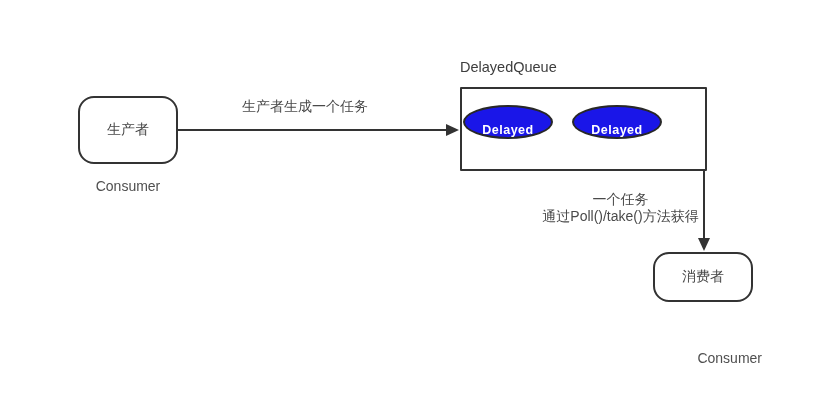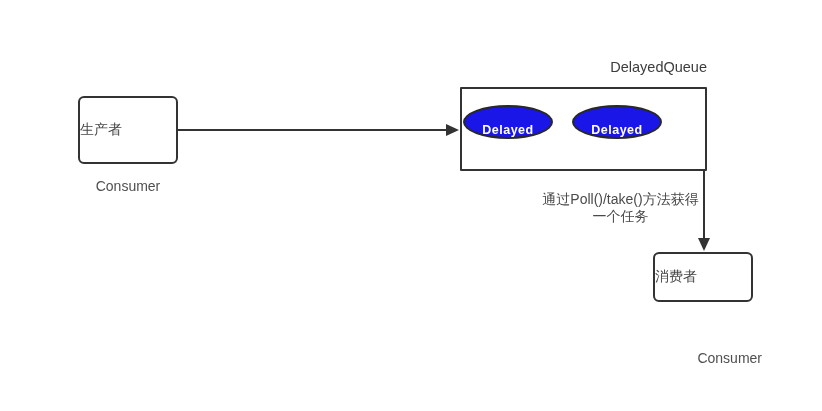--- a/index.html
+++ b/index.html
@@ -15,22 +15,22 @@
   }
   .connector-layer {
     position: absolute; left: 0; top: 0;
     width: 822px; height: 411px;
     pointer-events: none;
   }
   .node-box {
     position: absolute;
     background: #ffffff;
     border: 2px solid #333333;
-    border-radius: 6px;
-    display: flex; align-items: center; 
+    border-radius: 16px;
+    display: flex; align-items: center; justify-content: center;
     font-size: 14px; color: #484848;
   }
   .producer-box { left: 78px; top: 96px; width: 100px; height: 68px; }
   .consumer-box { left: 653px; top: 252px; width: 100px; height: 50px; }
   .queue-box {
     position: absolute;
     left: 460px; top: 87px; width: 247px; height: 84px;
     background: #ffffff;
     border: 2px solid #333333;
     border-radius: 1px;
@@ -38,21 +38,21 @@
   .caption {
     position: absolute;
     font-size: 14px; color: #4f4f4f;
     text-align: center;
   }
   .producer-caption { left: 78px; top: 178px; width: 100px; }
   .consumer-caption { left: 658px; top: 350px; width: 104px; text-align: right; }
   .queue-title {
     position: absolute;
     left: 460px; top: 59px; width: 247px;
-    text-align: right;
+    text-align: left;
     font-size: 14.5px; color: #3d3d3d;
   }
   .edge-label {
     position: absolute;
     font-size: 14px; color: #4a4a4a;
     text-align: center; line-height: 17px;
   }
   .produce-label { left: 213px; top: 98px; width: 184px; }
   .consume-label { left: 528px; top: 191px; width: 185px; }
   .delayed-ellipse {
@@ -84,33 +84,34 @@
       <line x1="704" y1="171" x2="704" y2="240" stroke="#333333" stroke-width="2"></line>
       <polygon points="704,251 698,238 710,238" fill="#333333"></polygon>
     </g>
   </svg>
 
   <div class="node-box producer-box">
     <span>生产者</span>
   </div>
   <div class="caption producer-caption">Consumer</div>
 
+  <div class="edge-label produce-label">生产者生成一个任务</div>
 
   <div class="queue-title">DelayedQueue</div>
   <div class="queue-box"></div>
   <div class="delayed-ellipse delayed-1">
     <span>Delayed</span>
   </div>
   <div class="delayed-ellipse delayed-2">
     <span>Delayed</span>
   </div>
 
   <div class="edge-label consume-label">
+    <div>一个任务</div>
     <div>通过Poll()/take()方法获得</div>
-    <div>一个任务</div>
   </div>
 
   <div class="node-box consumer-box">
     <span>消费者</span>
   </div>
   <div class="caption consumer-caption">Consumer</div>
 
 </div>
 
 </body></html>

